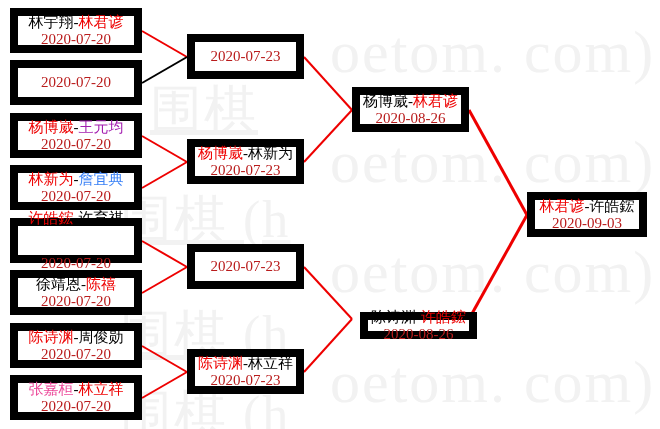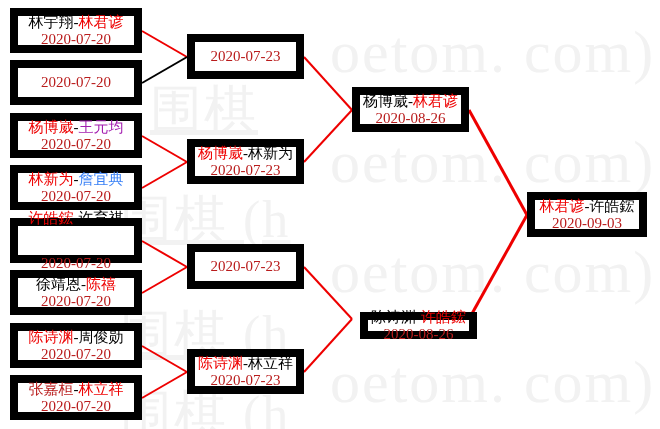--- a/index.html
+++ b/index.html
@@ -118,21 +118,21 @@
     </div>
     <div class="match" style="left: 10px; top: 270px; width: 132px; height: 45px; border-color: rgb(0, 0, 0);">
       <div class="players"><span class="p-lose" style="color: rgb(0, 0, 0);">徐靖恩</span><span class="dash">-</span><span class="p-win" style="color: rgb(238, 0, 0);">陈禧</span></div>
       <div class="date">2020-07-20</div>
     </div>
     <div class="match" style="left: 10px; top: 323px; width: 132px; height: 45px; border-color: rgb(0, 0, 0);">
       <div class="players"><span class="p-win" style="color: rgb(238, 0, 0);">陈诗渊</span><span class="dash">-</span><span class="p-lose" style="color: rgb(0, 0, 0);">周俊勋</span></div>
       <div class="date">2020-07-20</div>
     </div>
     <div class="match" style="left: 10px; top: 375px; width: 132px; height: 45px; border-color: rgb(0, 0, 0);">
-      <div class="players"><span class="p-lose" style="color: #b91c1c;">张嘉桓</span><span class="dash">-</span><span class="p-win" style="color: rgb(238, 0, 0);">林立祥</span></div>
+      <div class="players"><span class="p-lose" style="color: #ec4899;">张嘉桓</span><span class="dash">-</span><span class="p-win" style="color: rgb(238, 0, 0);">林立祥</span></div>
       <div class="date">2020-07-20</div>
     </div>
     <div class="match" style="left: 187px; top: 34px; width: 117px; height: 45px; border-color: rgb(0, 0, 0);">
       <div class="date">2020-07-23</div>
     </div>
     <div class="match" style="left: 187px; top: 139px; width: 117px; height: 45px; border-color: rgb(0, 0, 0);">
       <div class="players"><span class="p-win" style="color: rgb(238, 0, 0);">杨博崴</span><span class="dash">-</span><span class="p-lose" style="color: rgb(0, 0, 0);">林新为</span></div>
       <div class="date">2020-07-23</div>
     </div>
     <div class="match" style="left: 187px; top: 244px; width: 117px; height: 45px; border-color: rgb(0, 0, 0);">

